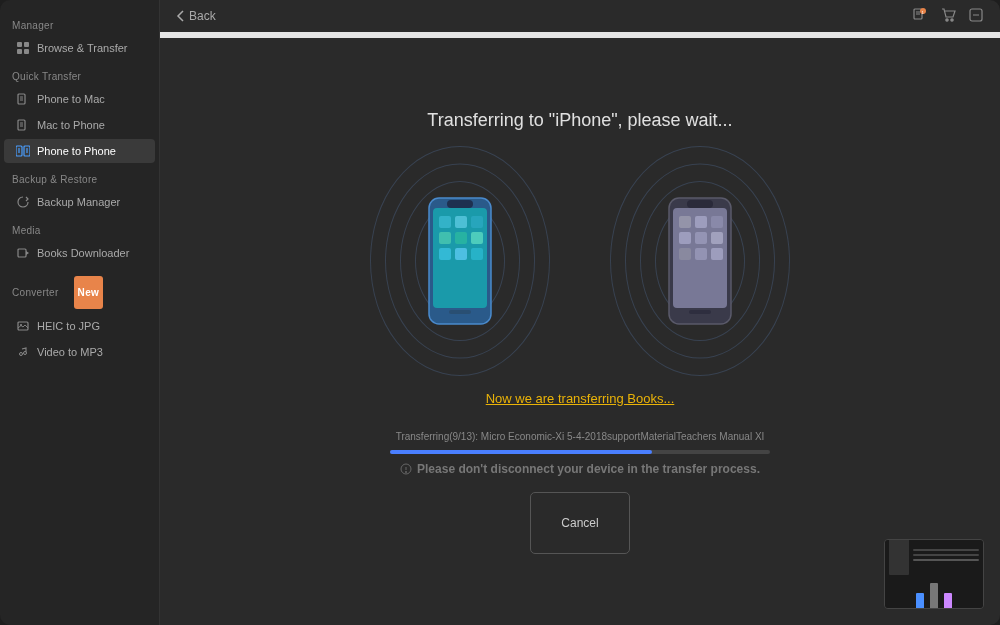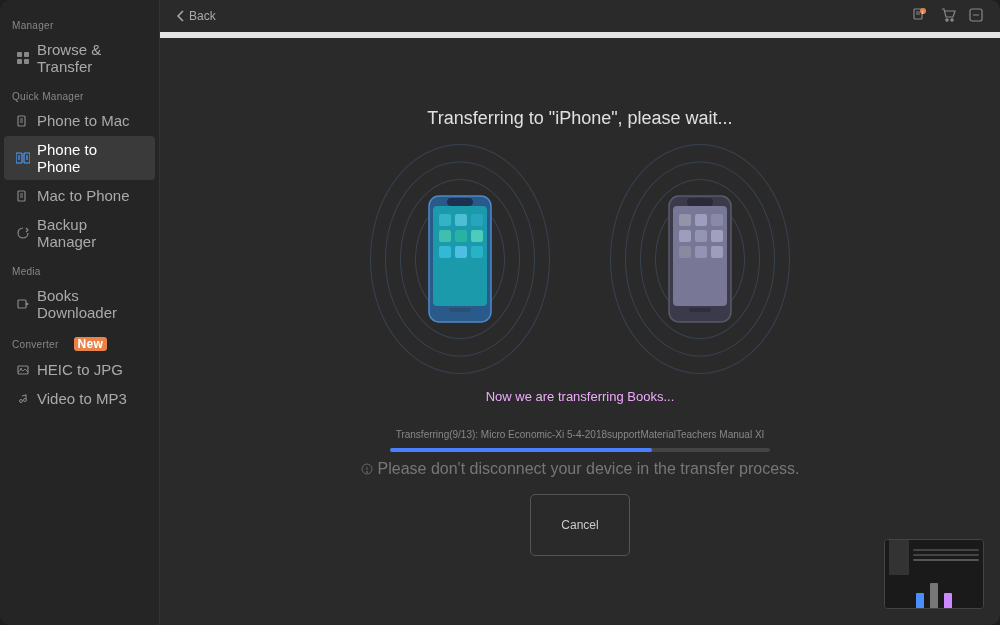--- a/index.html
+++ b/index.html
@@ -29,21 +29,21 @@
       font-size: 10px;
       padding: 10px 12px 4px;
       letter-spacing: 0.3px;
     }
 
     .sidebar-item {
       display: flex;
       align-items: center;
       padding: 5px 12px;
       color: #aaa;
-      font-size: 15px;
+      font-size: 11px;
       cursor: pointer;
       border-radius: 4px;
       margin: 1px 4px;
       gap: 7px;
     }
 
     .sidebar-item.active {
       background: #3a3a3a;
       color: #fff;
     }
@@ -58,22 +58,22 @@
       color: #888;
     }
 
     .sidebar-item.active .sidebar-icon {
       color: #4a9eff;
     }
 
     .badge-new {
       background: #e8844a;
       color: #fff;
-      font-size: 12px;
-      padding: 0 4px;
+      font-size: 10px;
+      padding: 11px 4px;
       border-radius: 3px;
       font-weight: bold;
       margin-left: 2px;
     }
 
     
     .main {
       flex: 1;
       display: flex;
       flex-direction: column;
@@ -170,23 +170,24 @@
     }
 
     
     .transfer-info {
       text-align: center;
       width: 100%;
       max-width: 500px;
     }
 
     .transfer-status-text {
-      color: #f0abfc;
+      color: #eab308;
       font-size: 13px;
       margin-bottom: 25px;
+      text-decoration: underline;
     }
 
     .transfer-filename {
       color: #888;
       font-size: 10px;
       margin-bottom: 8px;
       white-space: nowrap;
       overflow: hidden;
       text-overflow: ellipsis;
       text-align: center;
@@ -205,22 +206,23 @@
       background: #4a7fff;
       border-radius: 2px;
     }
 
     .disconnect-warning {
       display: flex;
       align-items: center;
       justify-content: center;
       gap: 5px;
       color: #777;
-      font-size: 16px;
+      font-size: 12px;
       margin-bottom: 16px;
+      font-weight: bold;
     }
 
     .cancel-btn {
       display: inline-block;
       padding: 23px 30px;
       border: 1px solid #555;
       border-radius: 5px;
       background: transparent;
       color: #ccc;
       font-size: 12px;
@@ -277,51 +279,52 @@
       <svg width="12" height="12" viewBox="0 0 12 12" fill="currentColor">
         <rect x="0" y="0" width="5" height="5" rx="1"></rect>
           <rect x="7" y="0" width="5" height="5" rx="1"></rect>
         <rect x="0" y="7" width="5" height="5" rx="1"></rect>
           <rect x="7" y="7" width="5" height="5" rx="1"></rect>
       </svg>
     </span>
     <span>Browse &amp; Transfer</span>
   </div>
 
-  <div class="sidebar-section-label">Quick Manager</div>
+  <div class="sidebar-section-label">Quick Transfer</div>
   <div class="sidebar-item">
     <span class="sidebar-icon">
       <svg width="12" height="12" viewBox="0 0 12 12" fill="currentColor">
         <rect x="1" y="1" width="7" height="10" rx="1" fill="none" stroke="currentColor" stroke-width="1.2"></rect>
         <rect x="3" y="3" width="3" height="5" rx="0.5" opacity="0.5"></rect>
       </svg>
     </span>
     <span>Phone to Mac</span>
+  </div>
+  <div class="sidebar-item">
+    <span class="sidebar-icon">
+      <svg width="12" height="12" viewBox="0 0 12 12" fill="currentColor">
+        <rect x="1" y="1" width="7" height="10" rx="1" fill="none" stroke="currentColor" stroke-width="1.2"></rect>
+        <rect x="3" y="3" width="3" height="5" rx="0.5" opacity="0.5"></rect>
+      </svg>
+    </span>
+    <span>Mac to Phone</span>
   </div>
   <div class="sidebar-item active">
     <span class="sidebar-icon">
       <svg width="14" height="12" viewBox="0 0 14 12" fill="currentColor">
         <rect x="0" y="1" width="6" height="10" rx="1" fill="none" stroke="#4a9eff" stroke-width="1.2"></rect>
         <rect x="2" y="3" width="2" height="5" rx="0.3" fill="#4a9eff" opacity="0.6"></rect>
         <rect x="8" y="1" width="6" height="10" rx="1" fill="none" stroke="#4a9eff" stroke-width="1.2"></rect>
         <rect x="10" y="3" width="2" height="5" rx="0.3" fill="#4a9eff" opacity="0.6"></rect>
       </svg>
     </span>
     <span>Phone to Phone</span>
   </div>
-  <div class="sidebar-item">
-    <span class="sidebar-icon">
-      <svg width="12" height="12" viewBox="0 0 12 12" fill="currentColor">
-        <rect x="1" y="1" width="7" height="10" rx="1" fill="none" stroke="currentColor" stroke-width="1.2"></rect>
-        <rect x="3" y="3" width="3" height="5" rx="0.5" opacity="0.5"></rect>
-      </svg>
-    </span>
-    <span>Mac to Phone</span>
-  </div>
-
+
+  <div class="sidebar-section-label">Backup &amp; Restore</div>
   <div class="sidebar-item">
     <span class="sidebar-icon">
       <svg width="12" height="12" viewBox="0 0 12 12" fill="currentColor">
         <path d="M6 1 C3.2 1 1 3.2 1 6 C1 8.8 3.2 11 6 11 C8.8 11 11 8.8 11 6" fill="none" stroke="currentColor" stroke-width="1.2"></path>
         <polyline points="9,1 11,3 9,5" fill="none" stroke="currentColor" stroke-width="1.2"></polyline>
       </svg>
     </span>
     <span>Backup Manager</span>
   </div>
 

